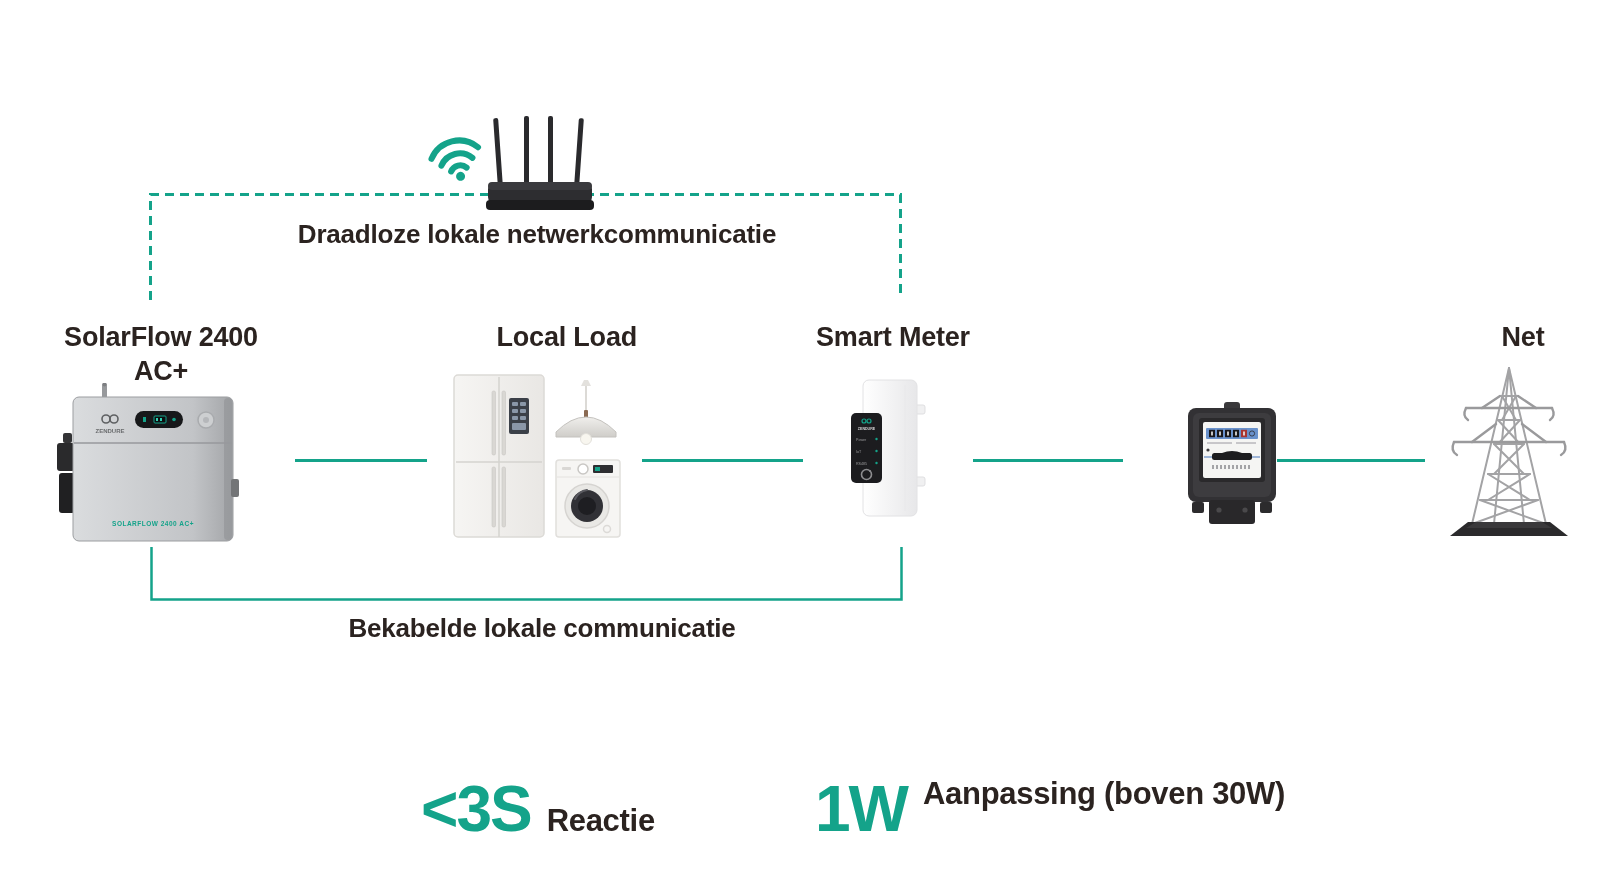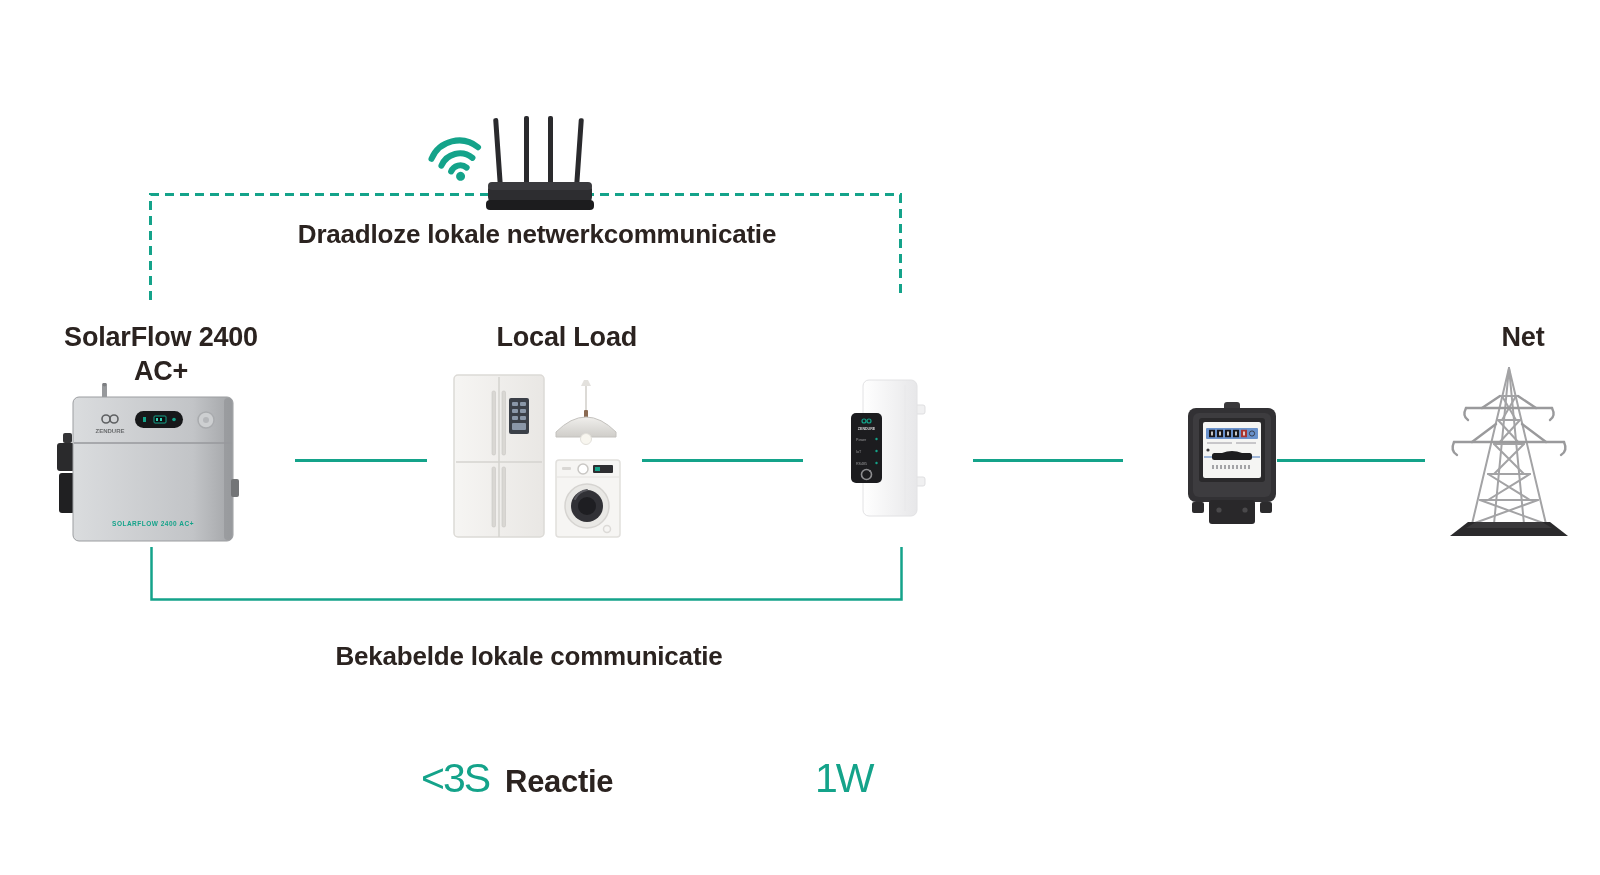--- a/index.html
+++ b/index.html
@@ -15,21 +15,21 @@
     color:#2b2320;letter-spacing:-0.2px;
   }
   .node-label{
     position:absolute;text-align:center;font-weight:700;font-size:27px;line-height:34px;
     color:#2b2320;letter-spacing:-0.2px;
   }
   .stat{
     position:absolute;display:flex;align-items:baseline;gap:16px;white-space:nowrap;
   }
   .stat-value{
-    font-weight:400;font-size:41px;line-height:64px;color:#14a38a;letter-spacing:-2px;
+    font-weight:700;font-size:64px;line-height:64px;color:#14a38a;letter-spacing:-2px;margin-top:31px;
   }
   .stat-label{
     font-weight:700;font-size:31px;color:#2b2320;letter-spacing:-0.3px;
   }
 </style>
 </head>
 <body>
 
 <div class="canvas">
 
@@ -63,20 +63,21 @@
     </g>
     <rect x="2" y="70" width="104" height="22" rx="7" fill="#2d2d30"></rect>
     <rect x="2" y="70" width="104" height="8" rx="4" fill="#3a3a3e"></rect>
     <rect x="0" y="88" width="108" height="10" rx="4" fill="#1c1c1e"></rect>
   </svg>
 
   <div class="comm-label" style="left:237px;top:218px;width:600px;">Draadloze lokale netwerkcommunicatie</div>
 
   <div class="node-label" style="left:36px;top:320px;width:250px;">SolarFlow 2400 AC+</div>
   <div class="node-label" style="left:437px;top:320px;width:200px;text-align:right;">Local Load</div>
+  <div class="node-label" style="left:793px;top:320px;width:200px;">Smart Meter</div>
   <div class="node-label" style="left:1423px;top:320px;width:200px;">Net</div>
 
   <svg class="abs" style="left:57px;top:383px;z-index:2;" width="185" height="162" viewBox="0 0 185 162">
     <defs>
       <linearGradient id="sfBody" x1="0" y1="0" x2="1" y2="0">
         <stop offset="0" stop-color="#dadcde"></stop>
           <stop offset="0.75" stop-color="#c2c4c7"></stop>
         <stop offset="1" stop-color="#a3a5a8"></stop>
       </linearGradient>
     </defs>
@@ -275,23 +276,24 @@
       <line x1="6" y1="78" x2="116" y2="78"></line>
       <path d="M6,78 q-4,9 3,13"></path>
         <path d="M116,78 q4,9 -3,13"></path>
       <path d="M24,78 L48,60 M98,78 L74,60"></path>
     </g>
 
     <polygon points="20,158 102,158 120,172 2,172" fill="#2b2a2c"></polygon>
     <polygon points="28,158 94,158 104,164 18,164" fill="#3a393b"></polygon>
   </svg>
 
-  <div class="comm-label" style="left:229px;top:612px;width:600px;margin-top:28px;">Bekabelde lokale communicatie</div>
+  <div class="comm-label" style="left:242px;top:612px;width:600px;">Bekabelde lokale communicatie</div>
 
   <div class="stat" style="left:421px;top:746px;">
     <span class="stat-value">&lt;3S</span>
     <span class="stat-label">Reactie</span>
   </div>
   <div class="stat" style="left:815px;top:746px;align-items:center;">
     <span class="stat-value">1W</span>
+    <span class="stat-label">Aanpassing (boven 30W)</span>
   </div>
 
 </div>
 
 </body></html>

